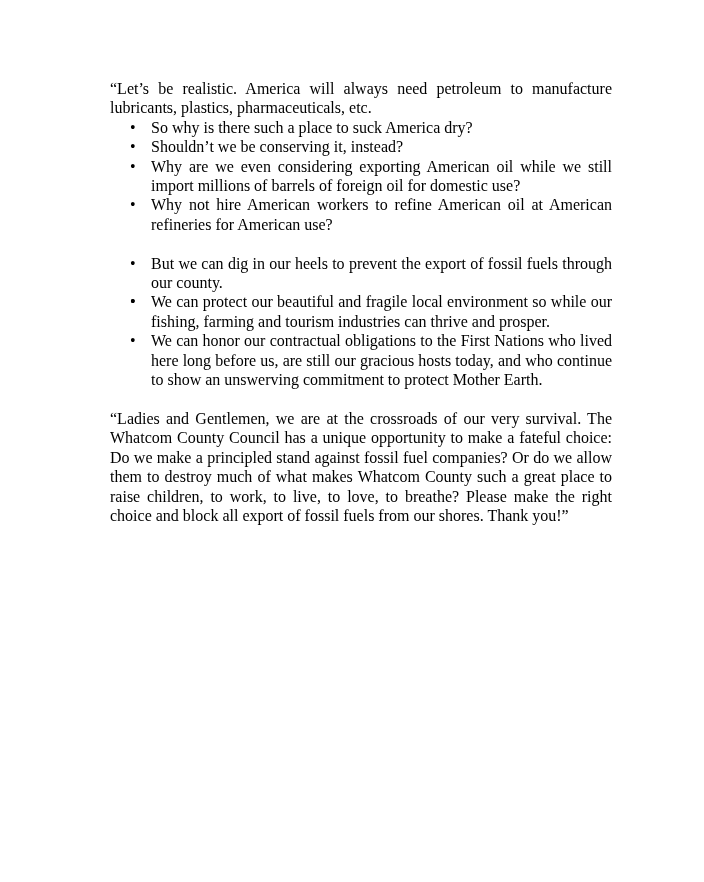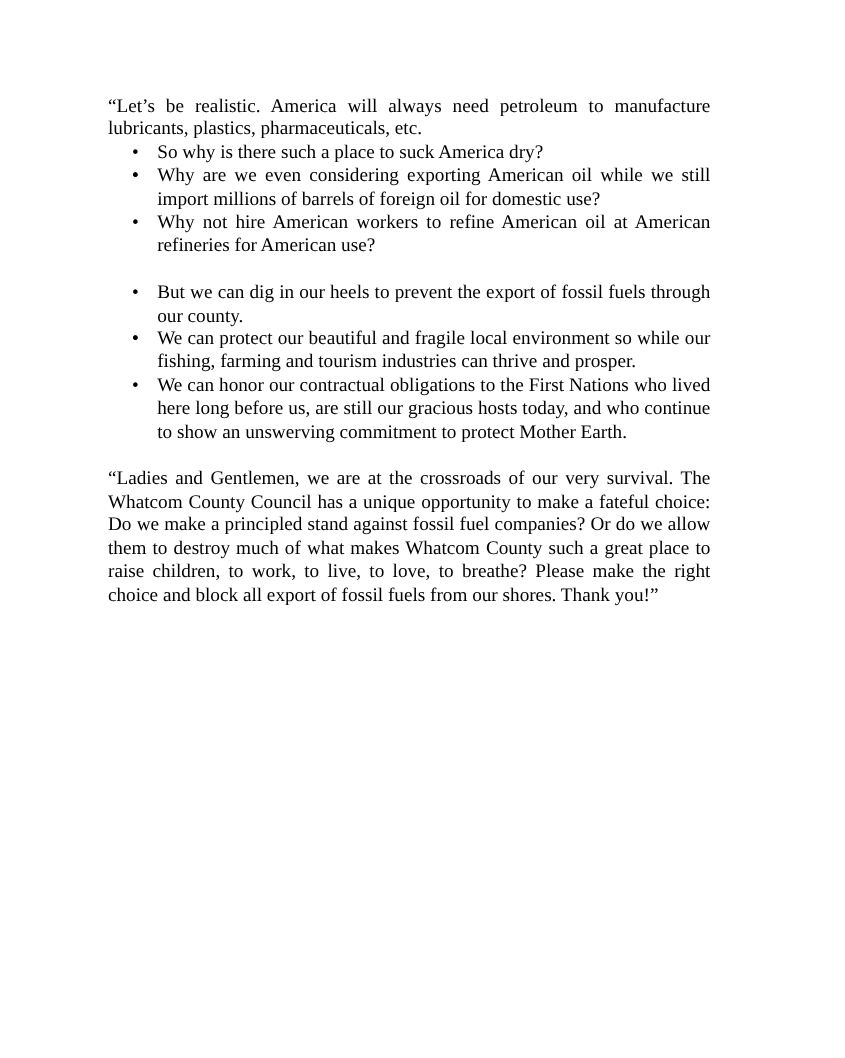--- a/index.html
+++ b/index.html
@@ -1,19 +1,19 @@
 <!DOCTYPE html>
 <html><head>
 <meta charset="utf-8">
 <style>
   html, body { margin: 0; padding: 0; background: #ffffff; }
   body { width: 704px; height: 882px; position: relative; overflow: hidden; }
   .page {
     position: absolute;
-    left: 90px;
+    left: 110px;
     top: 79px;
     width: 502px;
     font-family: "Liberation Serif", serif;
     font-size: 16px;
     line-height: 19.4px;
     color: #000000;
   }
   .para {
     margin: 0;
     text-align: justify;
@@ -36,21 +36,21 @@
   .gap { height: 19.4px; }
 </style>
 </head>
 <body>
 
 <div class="page">
 
   <p class="para">“Let’s be realistic.  America will always need petroleum to manufacture lubricants, plastics, pharmaceuticals, etc.</p>
   <ul class="list">
     <li><span class="bullet">•</span><span>So why is there such a place to suck America dry?</span></li>
-    <li><span class="bullet">•</span></li>
+    <li><span class="bullet">•</span><span>Shouldn’t we be conserving it, instead?</span></li>
     <li><span class="bullet">•</span><span>Why are we even considering exporting American oil while we still import millions of barrels of foreign oil for domestic use?</span></li>
     <li><span class="bullet">•</span><span>Why not hire American workers to refine American oil at American refineries for American use?</span></li>
   </ul>
 
   <div class="gap"></div>
 
   <ul class="list">
     <li><span class="bullet">•</span><span>But we can dig in our heels to prevent the export of fossil fuels through our county.</span></li>
     <li><span class="bullet">•</span></li>
     <li><span class="bullet">•</span><span>We can protect our beautiful and fragile local environment so while our fishing, farming and tourism industries can thrive and prosper.</span></li>

